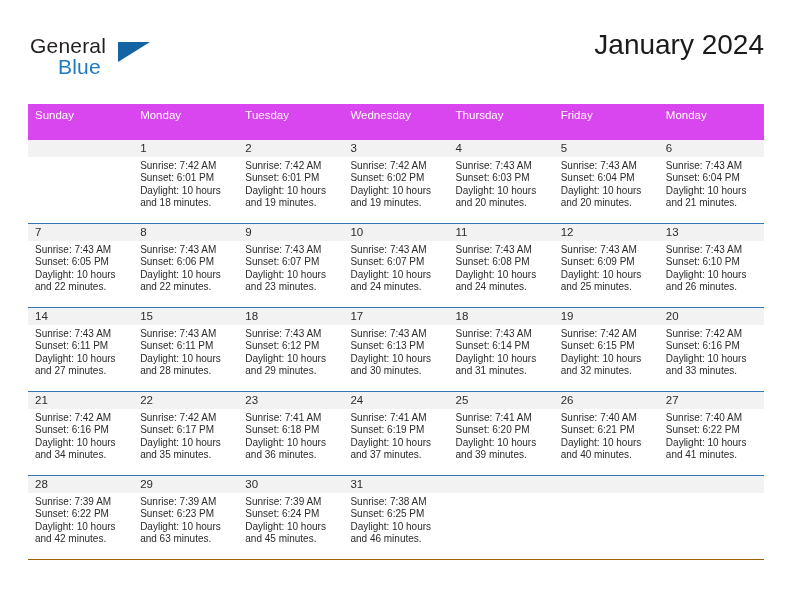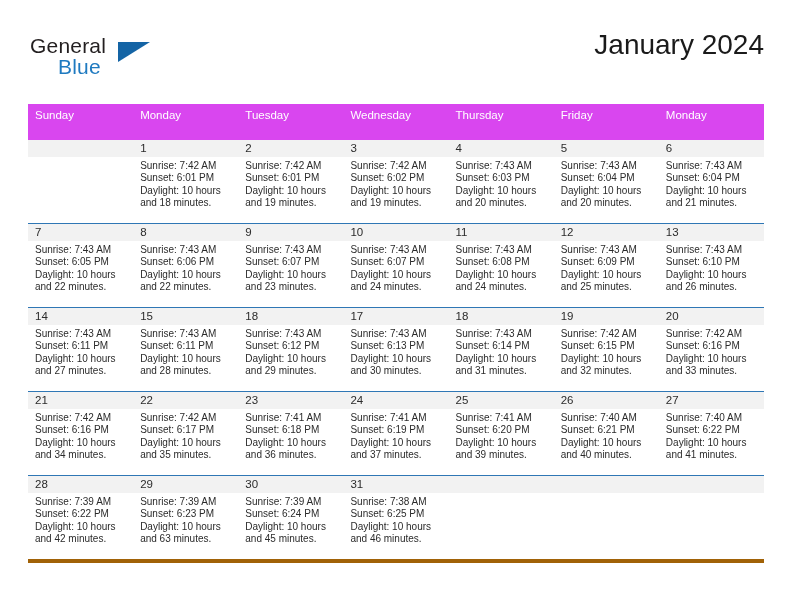--- a/index.html
+++ b/index.html
@@ -106,21 +106,21 @@
   }
   .calendar td {
     width: 105.14px;
     vertical-align: top;
     padding: 0;
     border: none;
     border-bottom: 1px solid #2f77b5;
     height: 83px;
   }
   .calendar tr.week-row:last-child td {
-    border-bottom: 4px solid #a16207;
+    border-bottom: 1px solid #a16207;
   }
 
   .cell-inner {
     height: 83px;
     position: relative;
   }
   .daynum-band {
     background: #f2f2f2;
     height: 17px;
     line-height: 17px;

